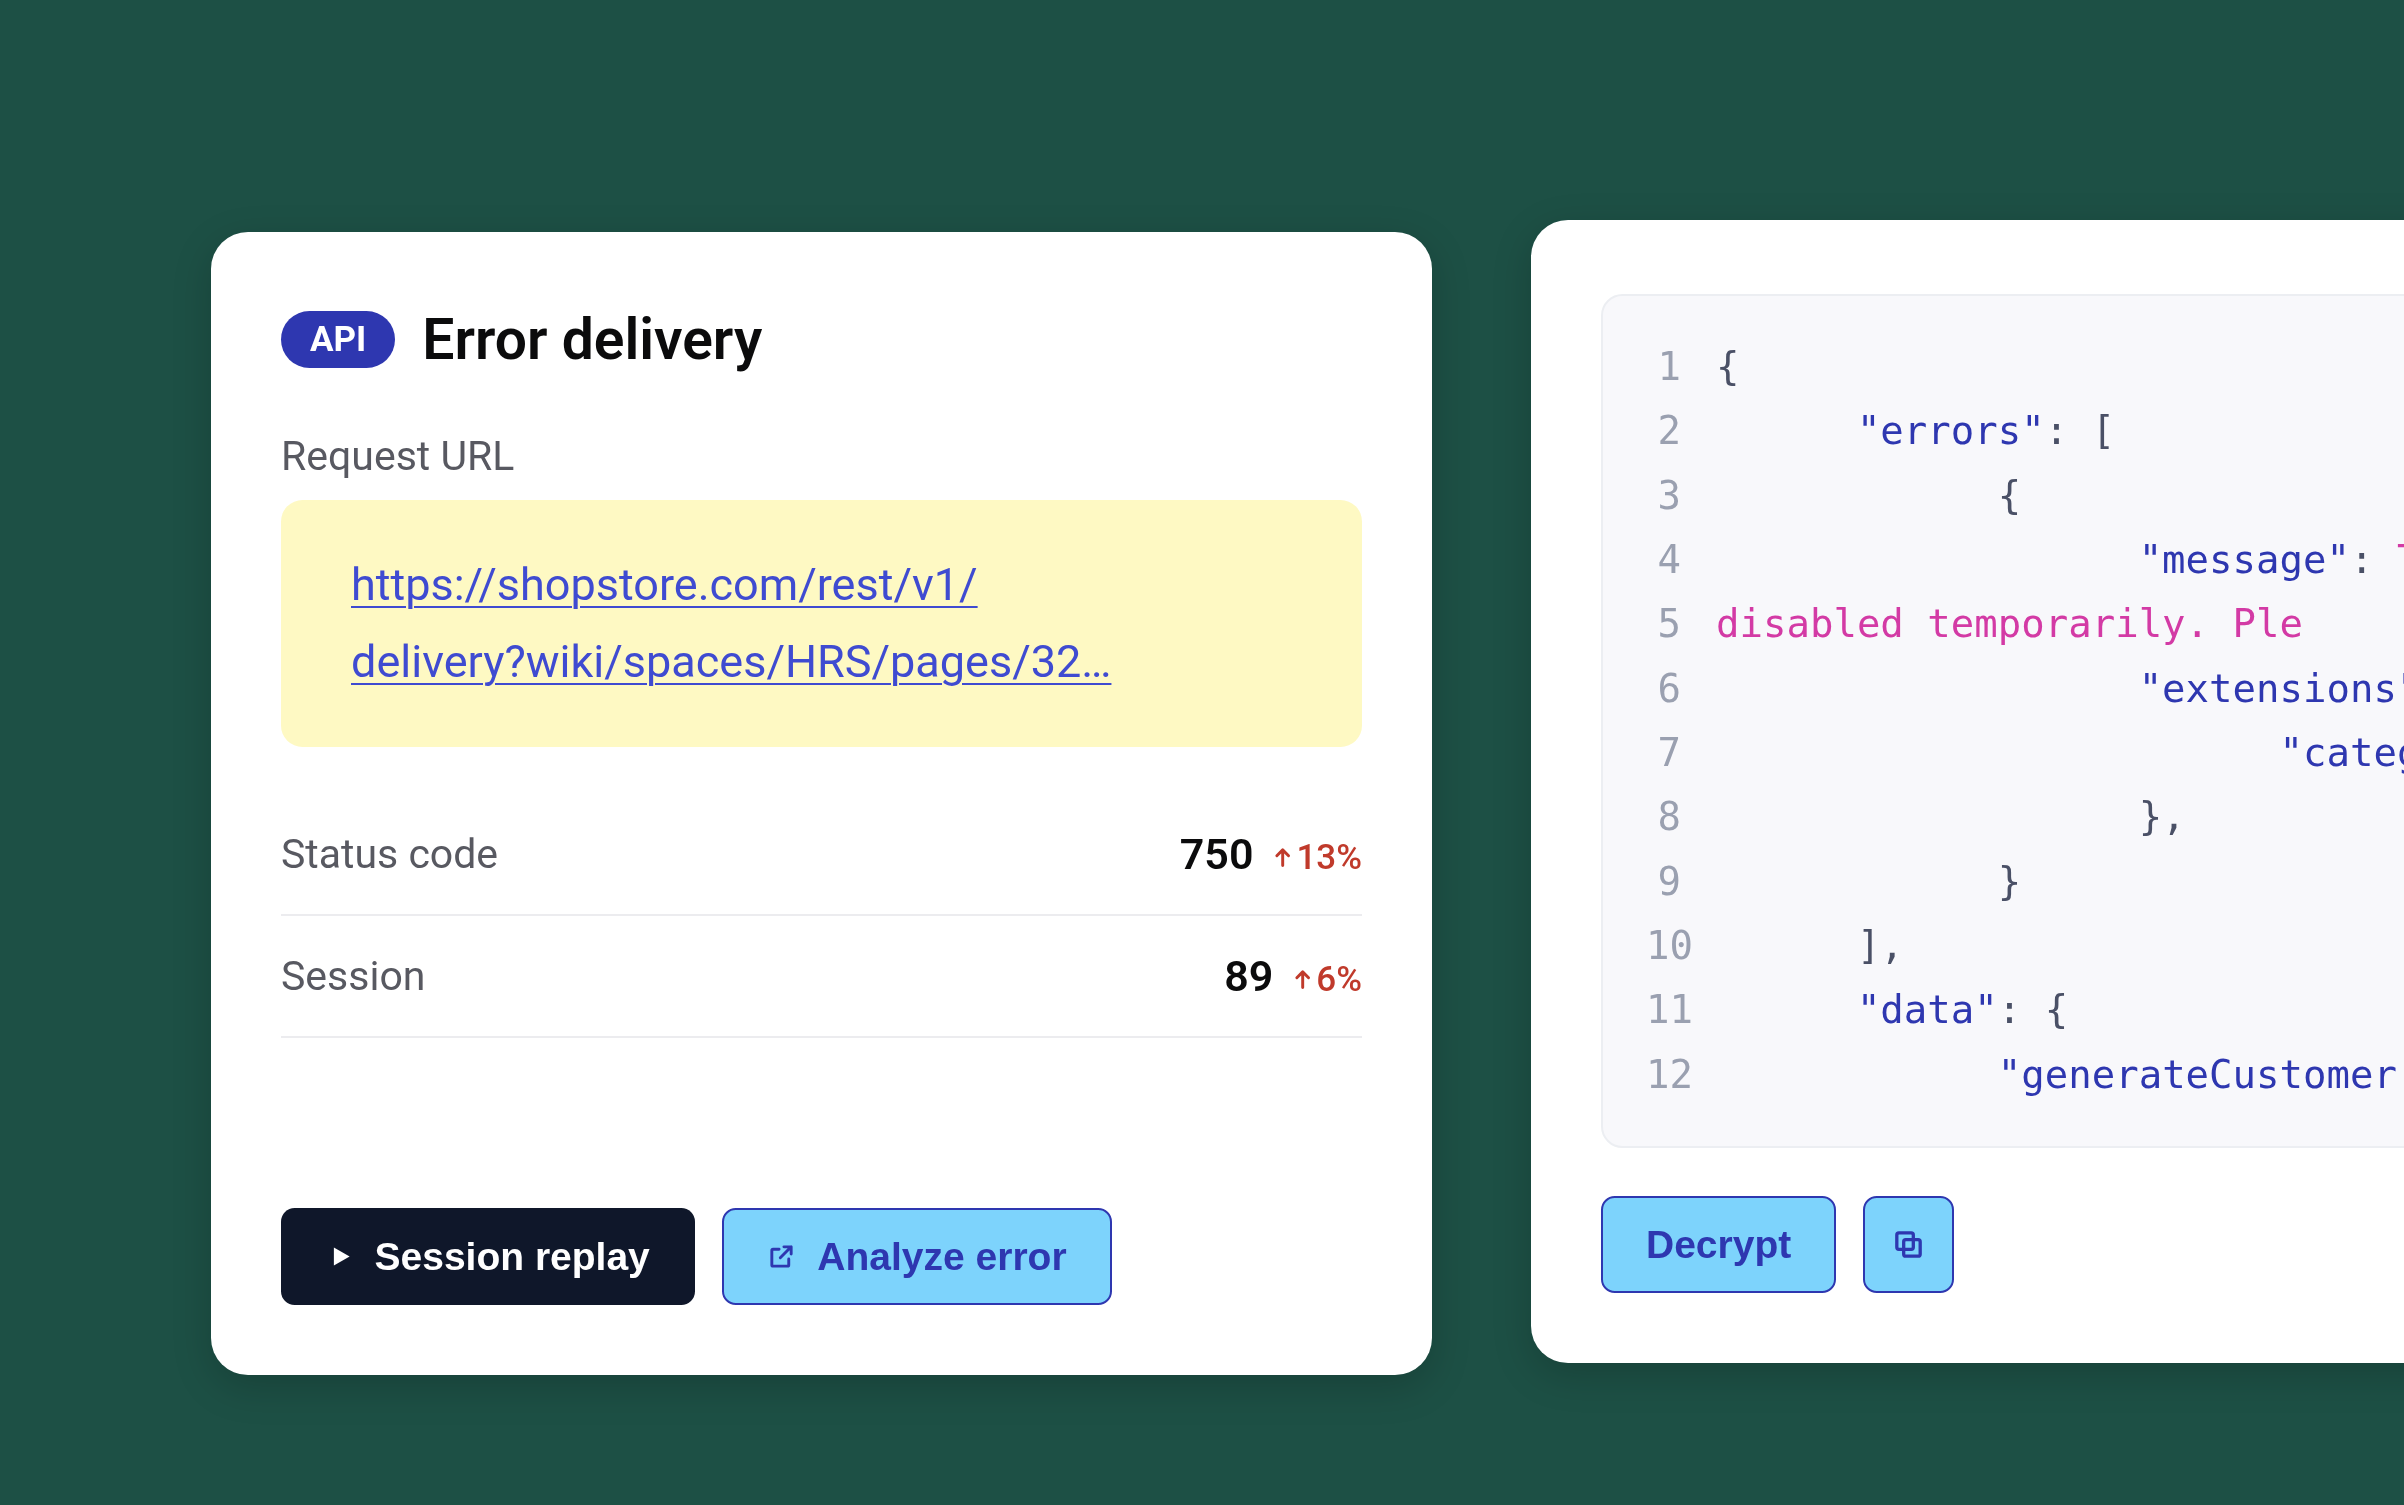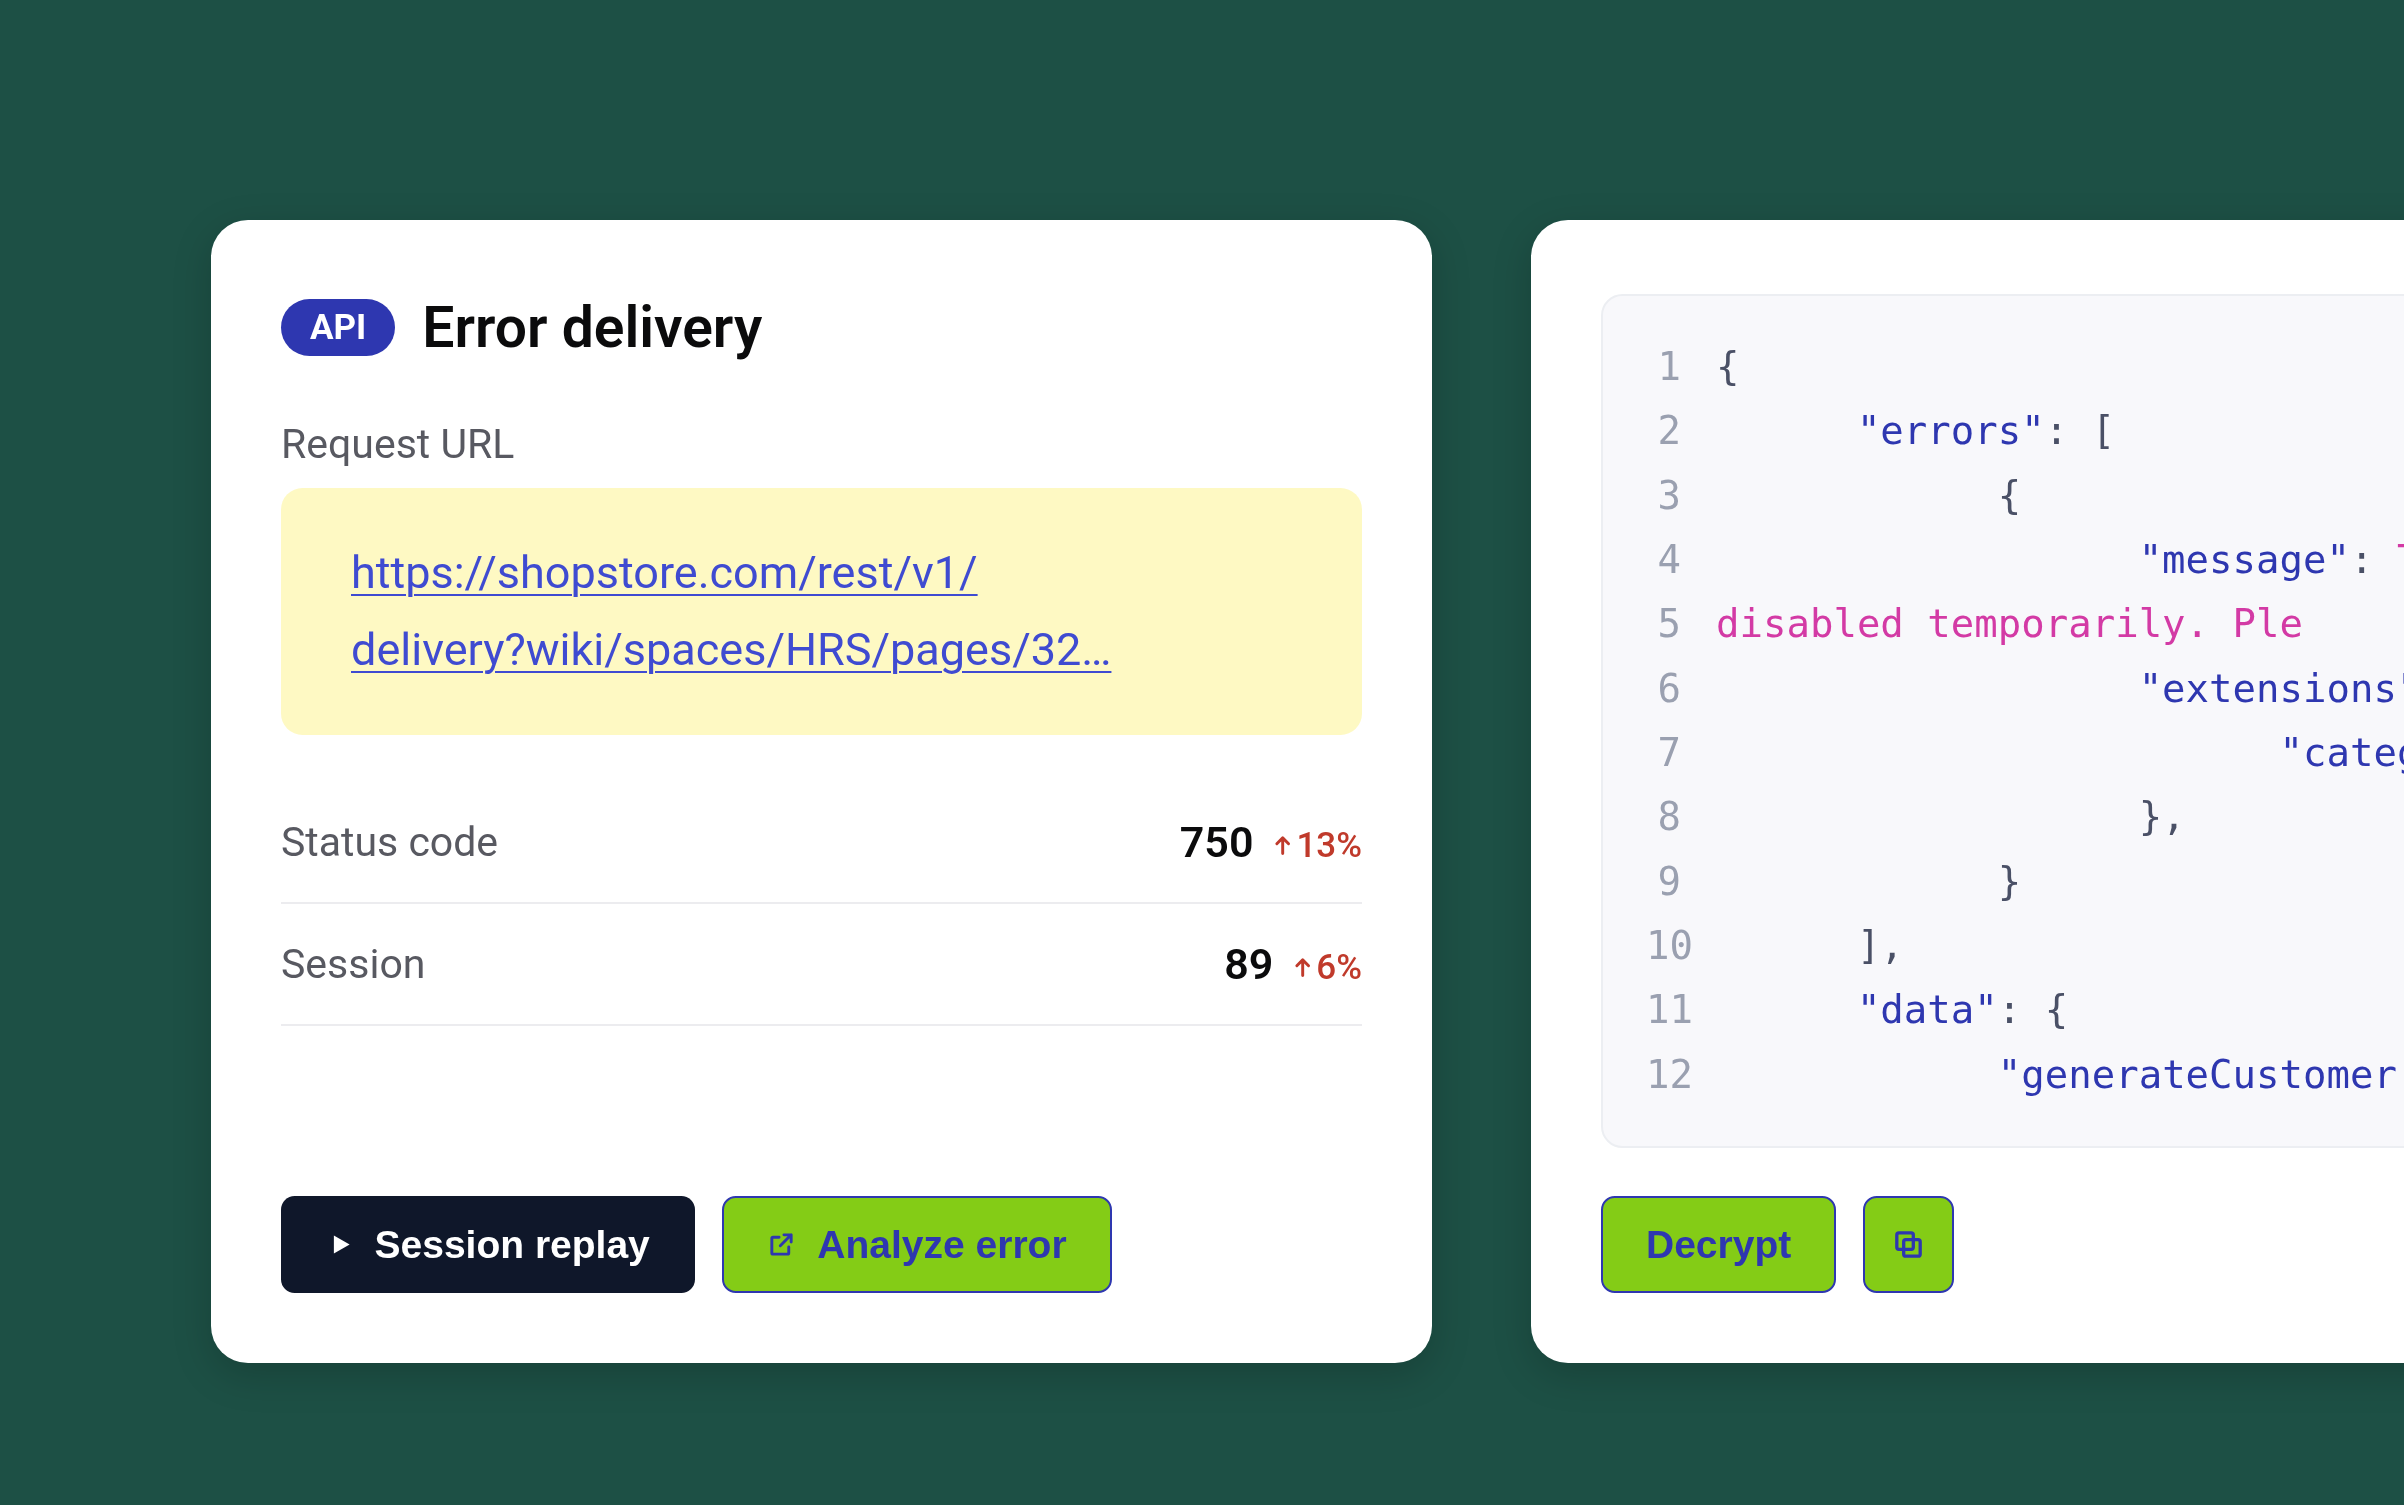--- a/index.html
+++ b/index.html
@@ -13,21 +13,21 @@
     position: relative;
   }
   .card {
     position: absolute;
     background: #ffffff;
     border-radius: 37px;
     box-shadow: 0 11.7px 39px rgba(0,0,0,0.18);
   }
   .card-left {
     left: 211px;
-    top: 220px;
+    top: 232px;
     width: 1221px;
     height: 1143px;
     padding: 74px 70px 70px 70px;
     display: flex;
     flex-direction: column;
   }
   .card-right {
     left: 1531px;
     top: 220px;
     width: 1170px;
@@ -120,21 +120,21 @@
     padding: 27px 43px;
     cursor: pointer;
     border: 2.9px solid transparent;
     line-height: 1;
   }
   .btn-primary {
     background: #0f172a;
     color: #ffffff;
   }
   .btn-outline {
-    background: #84cc16;
+    background: #7dd3fc;
     color: #2e37b0;
     border-color: #2e37b0;
     justify-content: space-between;
   }
   .btn-icon-only {
     padding: 23.4px 27px;
   }
   .icon { display: inline-flex; }
   
   .code-box {

